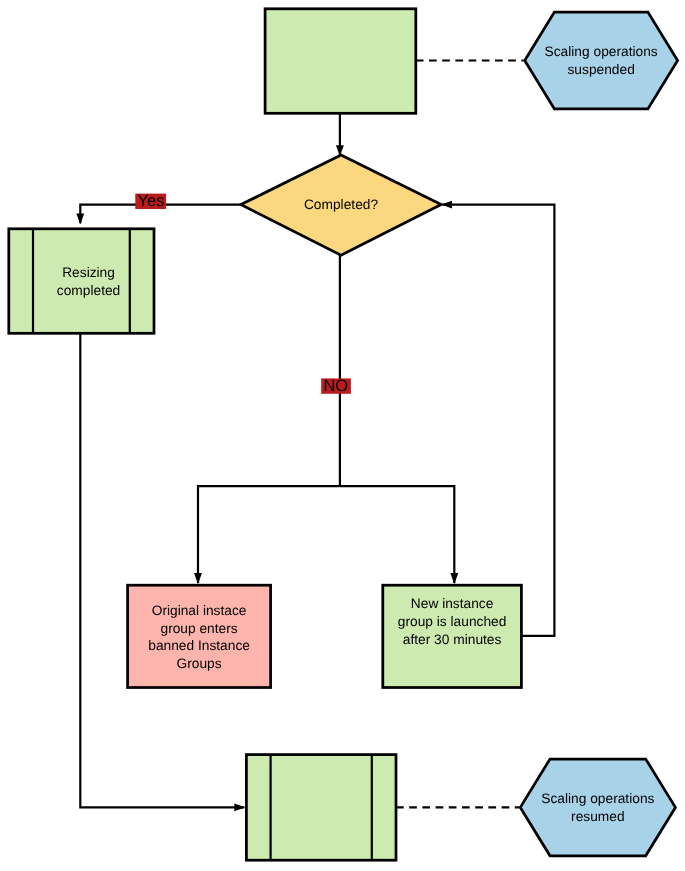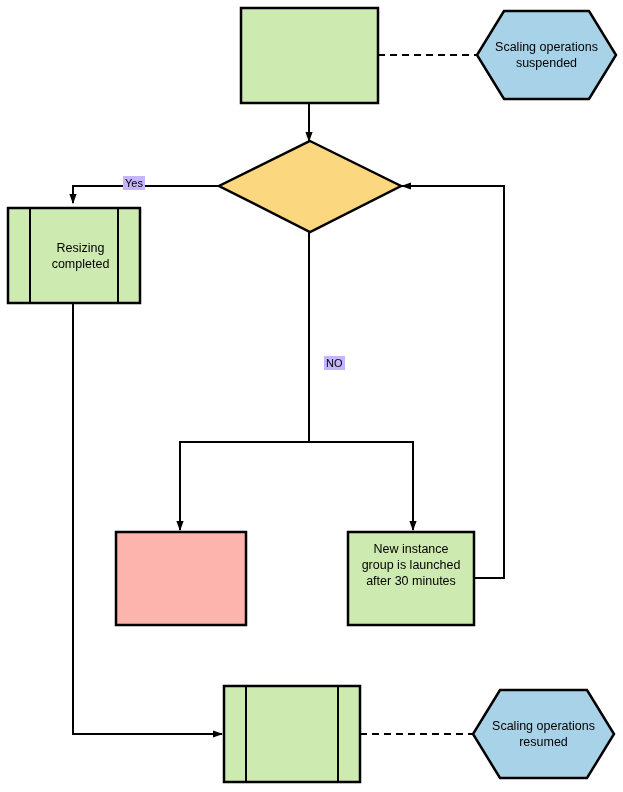--- a/index.html
+++ b/index.html
@@ -29,24 +29,24 @@
     justify-content: center;
     text-align: center;
     font-size: 12.5px;
     line-height: 16px;
     color: #000000;
     white-space: pre-line;
     pointer-events: none;
   }
   .edge-label {
     position: absolute;
-    font-size: 11px;
+    font-size: 15px;
     line-height: 14px;
     color: #000000;
-    background: #c4b5fd;
+    background: #b91c1c;
     padding: 0 2px;
     white-space: nowrap;
   }
 </style>
 </head>
 <body>
 
 <div id="canvas">
 
   <svg class="layer" viewBox="0 0 623 792" xmlns="http://www.w3.org/2000/svg">
@@ -90,30 +90,35 @@
     <line x1="246" y1="686" x2="246" y2="782" stroke="#000000" stroke-width="2"></line>
     <line x1="338" y1="686" x2="338" y2="782" stroke="#000000" stroke-width="2"></line>
 
     <polygon points="500,690 587,690 614,734 587,778 500,778 473,734" fill="#a8d2e8" stroke="#000000" stroke-width="2.5"></polygon>
   </svg>
 
 
   <div class="node-label" style="left:477px; top:11px; width:139px; height:88px;">Scaling operations
 suspended</div>
 
+  <div class="node-label" style="left:234px; top:161px; width:152px; height:50px;">Completed?</div>
 
   <div class="node-label" style="left:30px; top:208px; width:101px; height:95px;border-radius:24px;">Resizing
 completed</div>
 
+  <div class="node-label" style="left:116px; top:532px; width:130px; height:93px;">Original instace
+group enters
+banned Instance
+Groups</div>
 
   <div class="node-label" style="left:348px; top:532px; width:126px; height:66px;">New instance
 group is launched
 after 30 minutes</div>
 
 
   <div class="node-label" style="left:473px; top:690px; width:141px; height:88px;">Scaling operations
 resumed</div>
 
   <div class="edge-label" style="left:123px; top:176px;">Yes</div>
 
-  <div class="edge-label" style="left:292px; top:356px;margin-left:32px;">NO</div>
+  <div class="edge-label" style="left:292px; top:344px;">NO</div>
 
 </div>
 
 </body></html>

